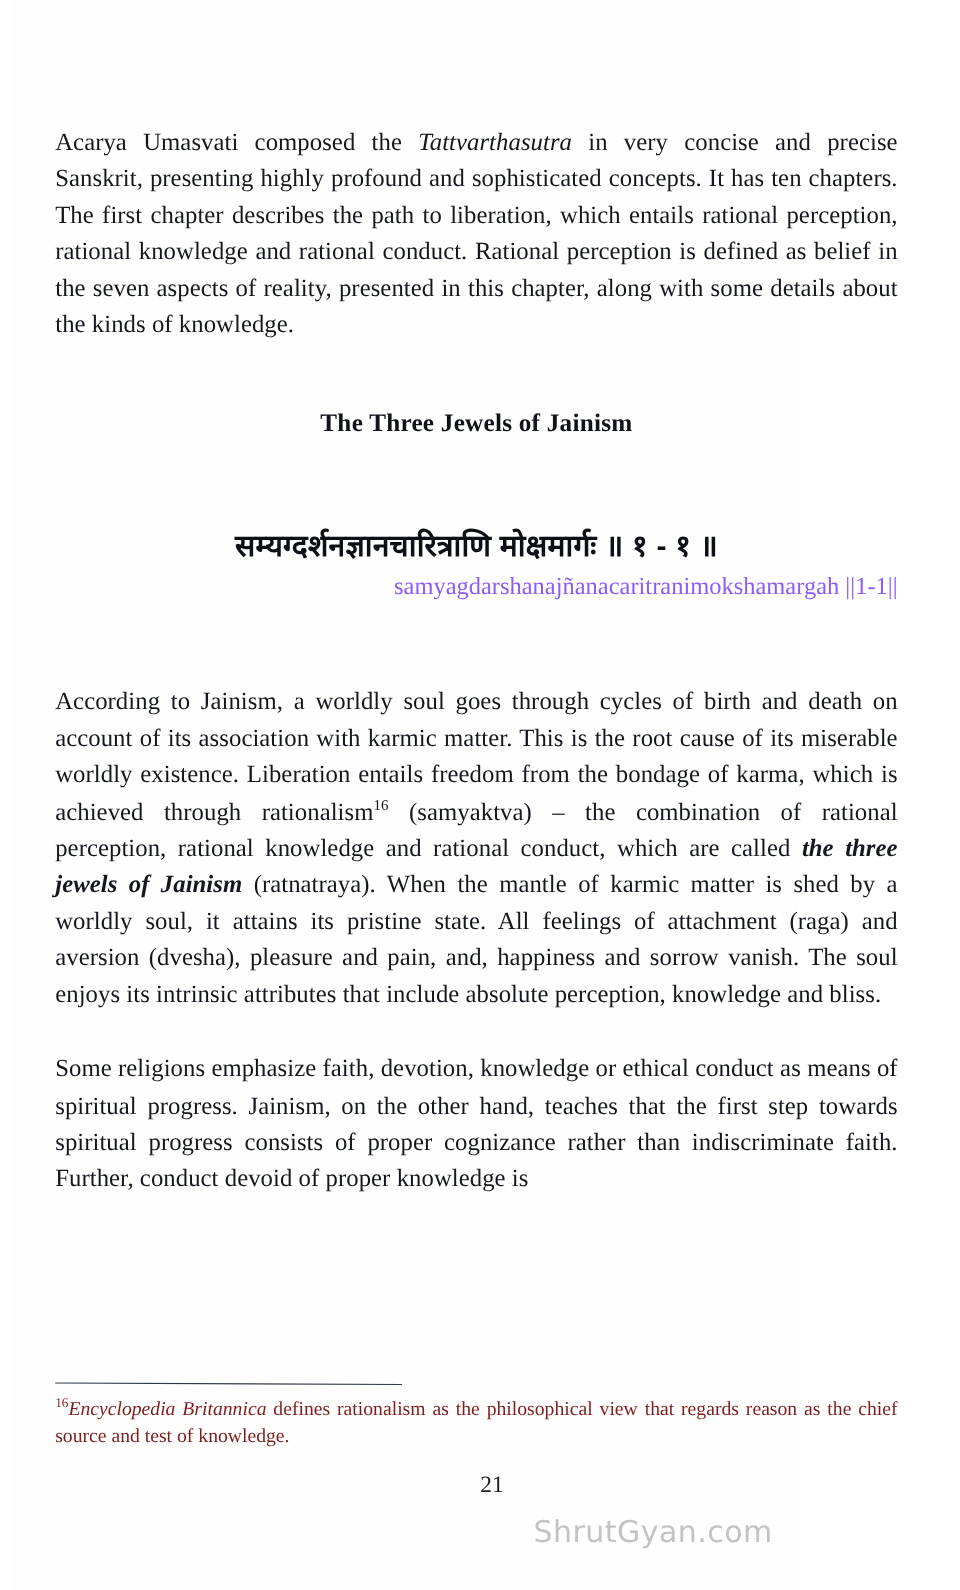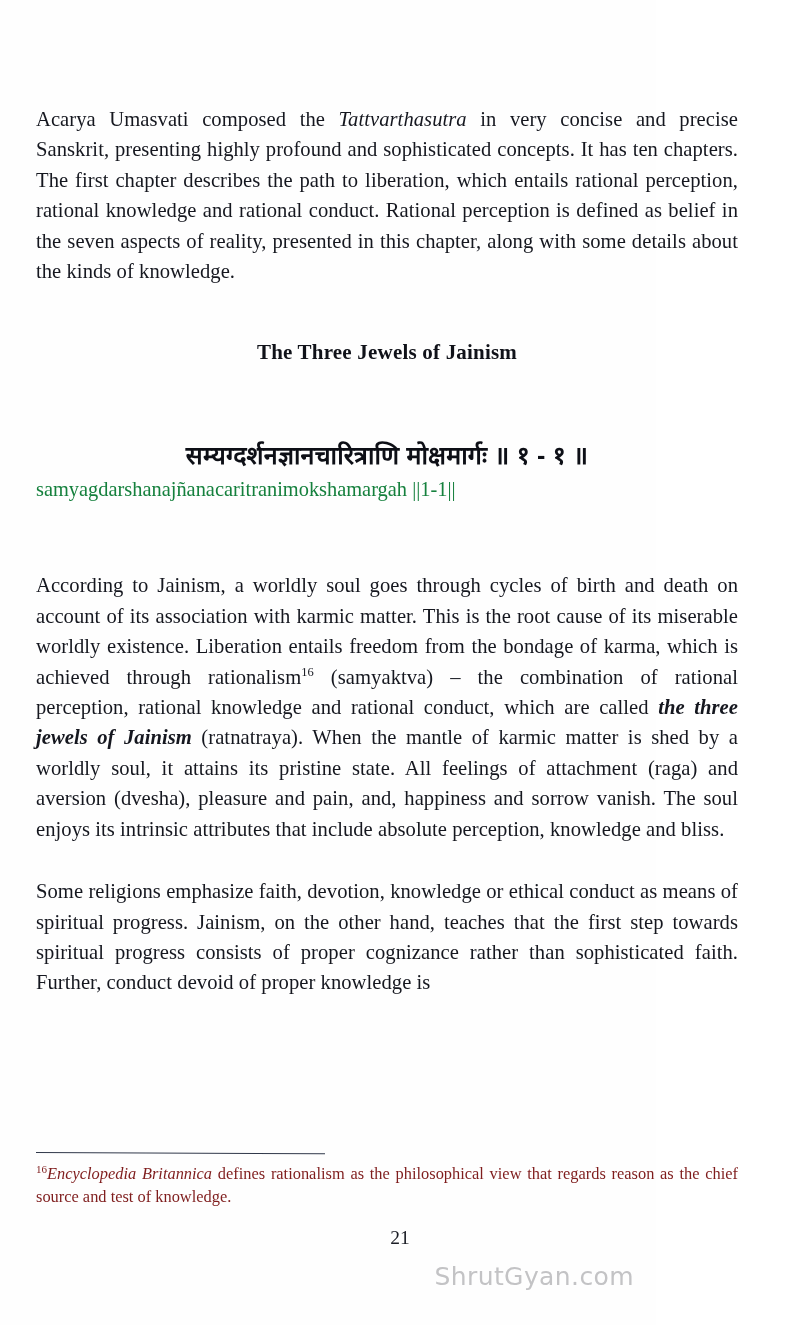--- a/index.html
+++ b/index.html
@@ -11,21 +11,21 @@
     width: 800px;
     height: 1325px;
     position: relative;
     font-family: "Liberation Serif", "DejaVu Serif", serif;
     color: #131520;
     overflow: hidden;
   }
 
   .page {
     position: absolute;
-    left: 0;
+    left: 10px;
     top: 0;
     width: 656px;
     height: 1325px;
     background: #fefefe;
   }
 
   .content {
     position: absolute;
     left: 36px;
     top: 104px;
@@ -72,24 +72,24 @@
     font-family: "Liberation Sans", "DejaVu Sans", sans-serif;
     font-size: 25px;
     font-weight: bold;
     line-height: 34px;
     color: #0d0f16;
     letter-spacing: 0.2px;
     margin-top: 24px;
   }
 
   .translit {
-    text-align: left;
+    text-align: right;
     font-size: 20.4px;
     line-height: 30px;
-    color: #15803d;
+    color: #8b5cf6;
   }
 
   .sutra-translation {
     margin: 0;
     text-align: justify;
     font-size: 20.6px;
     line-height: 29.5px;
     font-weight: bold;
     font-style: italic;
     color: #0f111a;
@@ -182,21 +182,21 @@
 
     <div class="gap-after-trans"></div>
 
 
     <div class="gap-after-sutra"></div>
 
     <p class="body-par"><span>According to Jainism, a worldly soul goes through cycles of birth and death on account of its association with karmic matter. This is the root cause of its miserable worldly existence. Liberation entails freedom from the bondage of karma, which is achieved through rationalism</span><sup class="fn-ref">16</sup><span> (samyaktva) – the combination of rational perception, rational knowledge and rational conduct, which are called </span><span class="inline-bi">the three jewels of Jainism</span><span> (ratnatraya). When the mantle of karmic matter is shed by a worldly soul, it attains its pristine state. All feelings of attachment (raga) and aversion (dvesha), pleasure and pain, and, happiness and sorrow vanish. The soul enjoys its intrinsic attributes that include absolute perception, knowledge and bliss.</span></p>
 
     <div class="gap-between-par"></div>
 
-    <p class="body-par">Some religions emphasize faith, devotion, knowledge or ethical conduct as means of spiritual progress. Jainism, on the other hand, teaches that the first step towards spiritual progress consists of proper cognizance rather than sophisticated faith. Further, conduct devoid of proper knowledge is</p>
+    <p class="body-par">Some religions emphasize faith, devotion, knowledge or ethical conduct as means of spiritual progress. Jainism, on the other hand, teaches that the first step towards spiritual progress consists of proper cognizance rather than indiscriminate faith. Further, conduct devoid of proper knowledge is</p>
 
   </div>
 
   <div class="footnote-zone">
     <div class="footnote-rule"></div>
     <p class="footnote-text"><sup>16</sup><span class="inline-em">Encyclopedia Britannica</span><span> defines rationalism as the philosophical view that regards reason as the chief source and test of knowledge.</span></p>
   </div>
 
   <div class="page-number">21</div>
 

